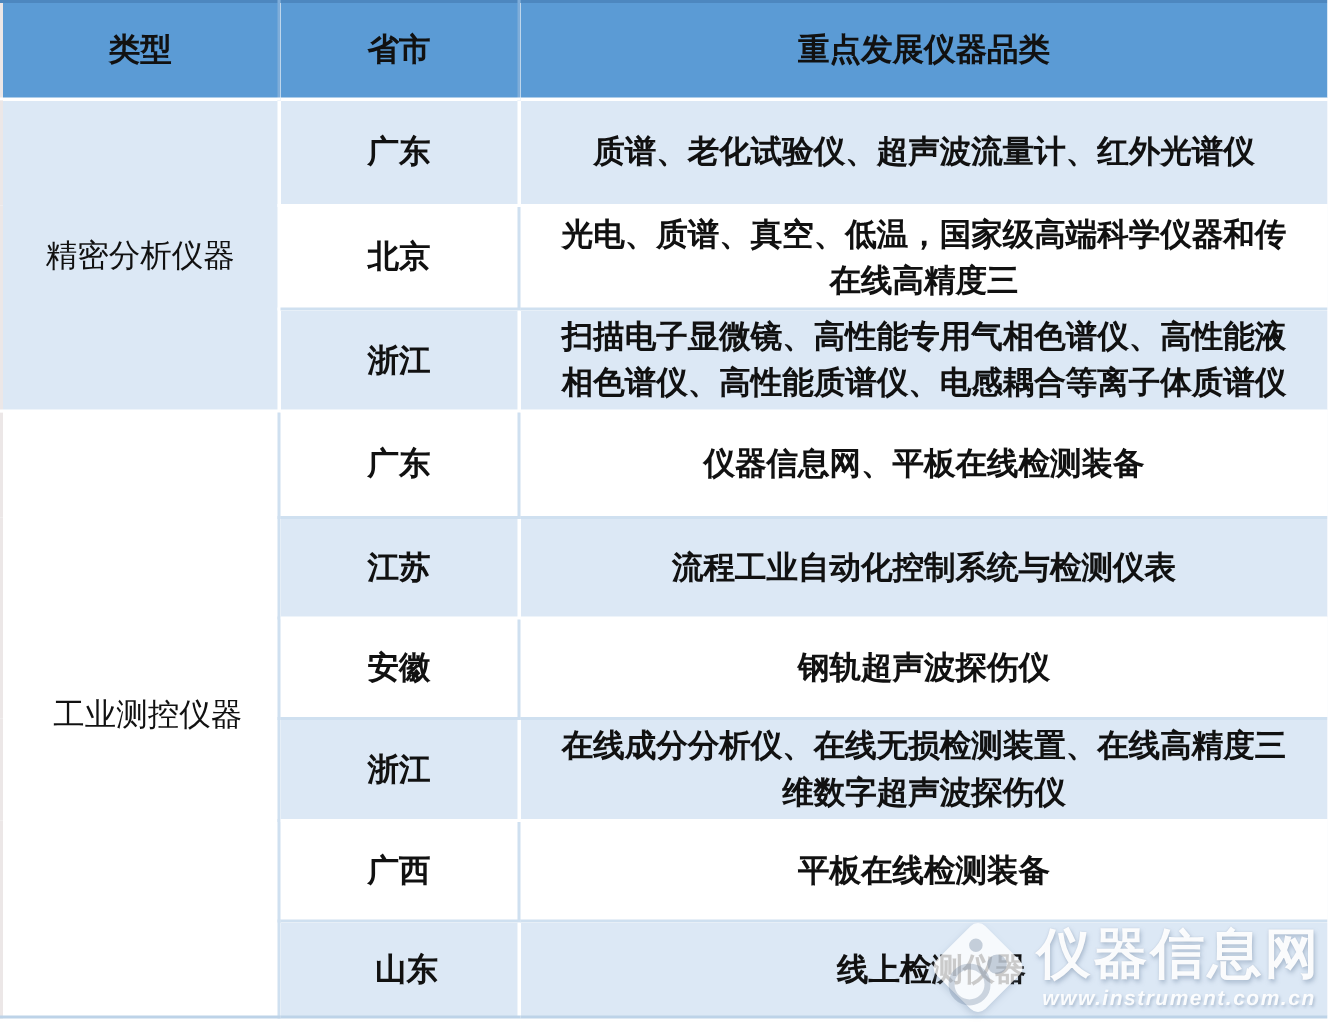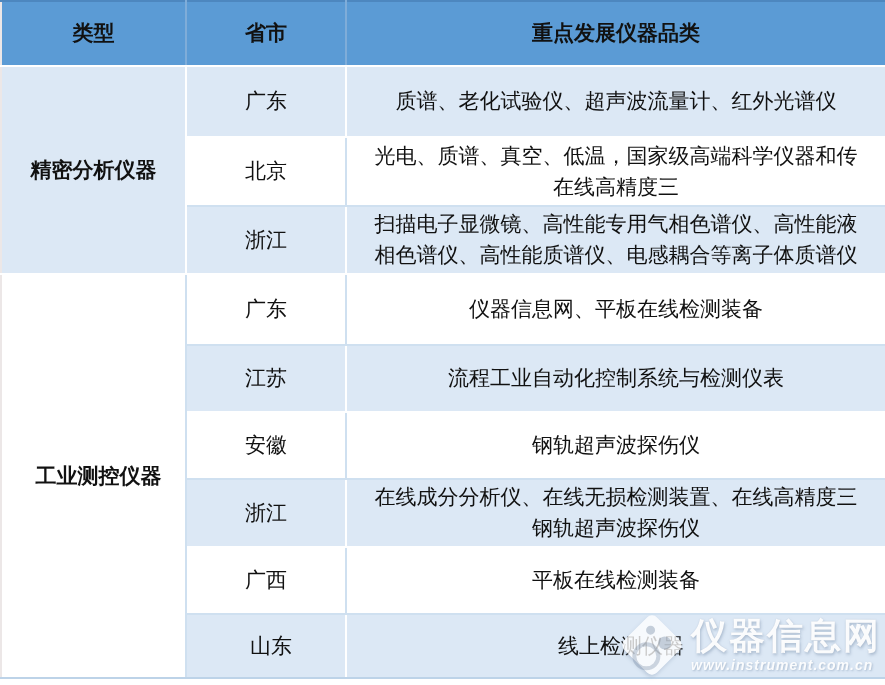--- a/index.html
+++ b/index.html
@@ -22,38 +22,39 @@
   }
   .instrument-table th,
   .instrument-table td {
     text-align: center;
     vertical-align: middle;
     color: #111111;
     font-size: 21px;
     line-height: 31px;
     padding: 2px 6px;
     overflow: hidden;
+    font-weight: bold;
   }
   .instrument-table th {
     background: #5b9bd5;
     border: 2px solid #7fadd9;
     border-top-color: #4d87bf;
     border-bottom-color: #ffffff;
     font-weight: bold;
     margin-left: 12px;
   }
   td.band {
     background: #dce8f5;
     border: 2px solid #ffffff;
   }
   td.plain {
     background: #ffffff;
     border: 2px solid #cfe0f0;
   }
-  td.type-cell { font-weight: bold; text-align: center; }
+  td.type-cell { font-weight: normal; text-align: center; }
   .instrument-table tr > *:first-child { border-left-color: #ece7e7; }
   .instrument-table tr > *:last-child  { border-right-color: #e2e9f2; }
   td.bottom-edge { border-bottom-color: #bdd3e8; padding-left: 16px; }
   td.items-cell { white-space: pre-line; }
 
   
   .watermark {
     position: absolute;
     right: 4px;
     bottom: 12px;
@@ -73,21 +74,21 @@
   }
   .wm-dot {
     position: absolute;
     border-radius: 50%;
     background: rgba(120,140,165,0.40);
   }
   .wm-dot.d1 { width: 9px;  height: 9px;  left: 7px;  top: 9px; }
   .wm-dot.d2 { width: 13px; height: 13px; left: 24px; top: 6px; }
   .wm-dot.d3 { width: 20px; height: 20px; left: 13px; top: 21px;
                background: transparent; border: 4px solid rgba(120,140,165,0.35); }
-  .wm-text { text-align: left; }
+  .wm-text { text-align: center; }
   .wm-name {
     font-family: "Liberation Sans", "DejaVu Sans", sans-serif;
     font-size: 36px;
     font-weight: bold;
     letter-spacing: 2px;
     color: rgba(255,255,255,0.94);
     text-shadow: 1px 2px 3px rgba(135,155,180,0.55), 0 0 1px rgba(150,165,185,0.45);
     line-height: 38px;
   }
   .wm-url {
@@ -144,21 +145,21 @@
         <td class="band">江苏</td>
         <td class="band items-cell">流程工业自动化控制系统与检测仪表</td>
       </tr>
       <tr style="height:67px">
         <td class="plain">安徽</td>
         <td class="plain items-cell">钢轨超声波探伤仪</td>
       </tr>
       <tr style="height:68px">
         <td class="band">浙江</td>
         <td class="band items-cell">在线成分分析仪、在线无损检测装置、在线高精度三
-钢轨超声波探伤仪</td>
+维数字超声波探伤仪</td>
       </tr>
       <tr style="height:67px">
         <td class="plain">广西</td>
         <td class="plain items-cell">平板在线检测装备</td>
       </tr>
       <tr style="height:64px">
         <td class="band bottom-edge">山东</td>
         <td class="band items-cell bottom-edge">线上检测仪器</td>
       </tr>
     </tbody>

